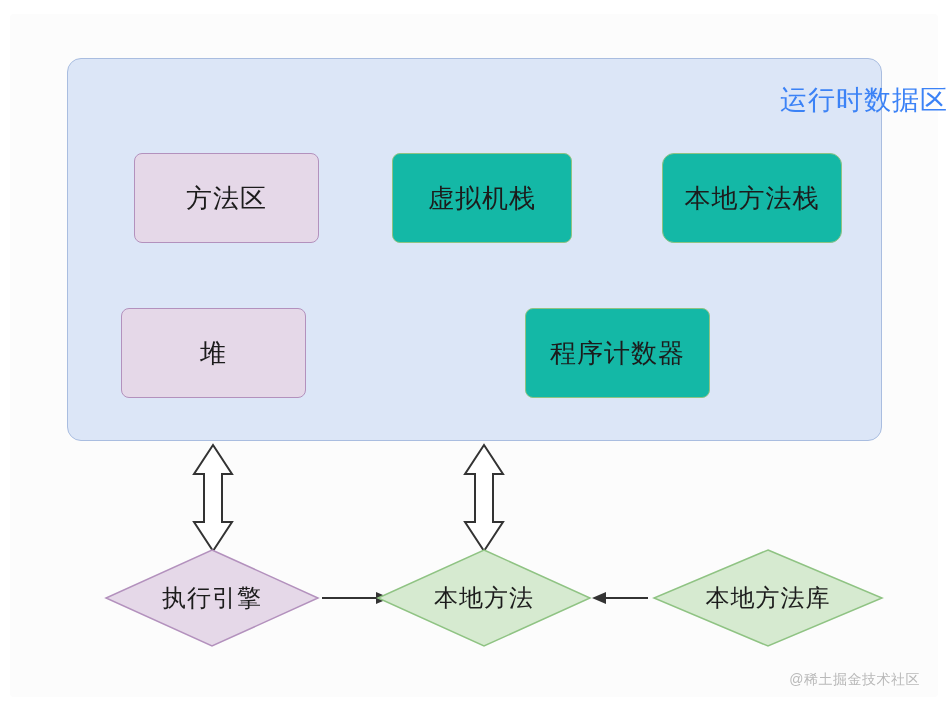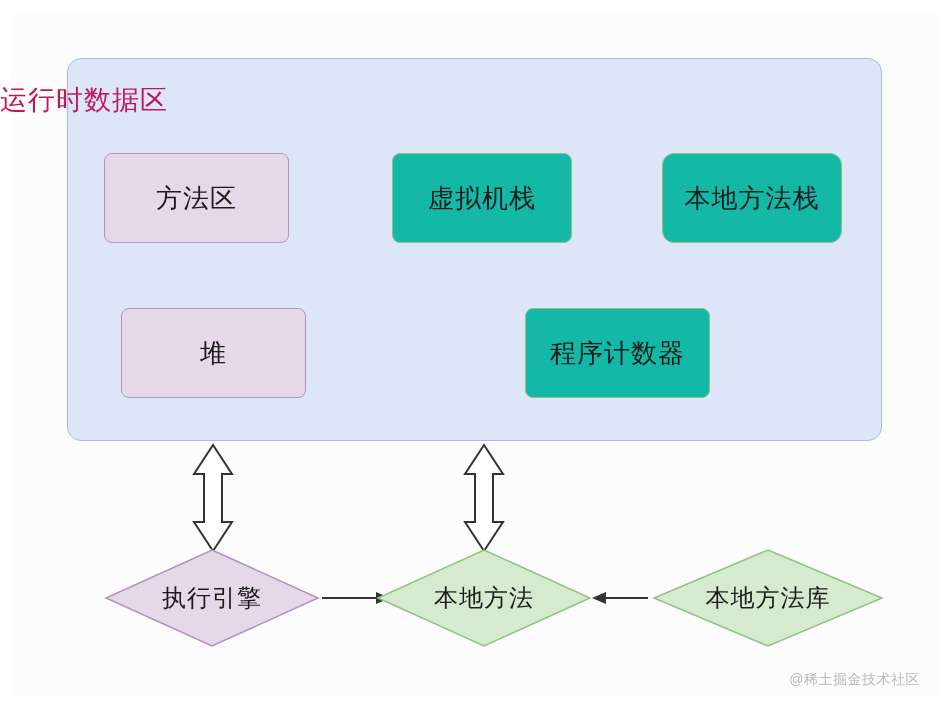--- a/index.html
+++ b/index.html
@@ -37,23 +37,23 @@
     background: #dce6f7;
     border: 1px solid #a9bde0;
     border-radius: 14px;
     box-sizing: border-box;
   }
   .runtime-title {
     position: absolute;
     left: 0;
     top: 82px;
     width: 100%;
-    text-align: left;
+    text-align: right;
     font-size: 27px;
-    color: #be185d;
+    color: #3b82f6;
     letter-spacing: 1px;
   }
   .node {
     position: absolute;
     box-sizing: border-box;
     border-radius: 8px;
     display: flex;
     align-items: center;
     justify-content: center;
     font-size: 26px;
@@ -61,21 +61,21 @@
     letter-spacing: 1px;
   }
   .node.purple {
     background: #e5d8e8;
     border: 1px solid #b391bd;
   }
   .node.green {
     background: #14b8a6;
     border: 1px solid #8fc383;
   }
-  .n-method   { left: 104px; top: 153px; width: 185px; height: 90px; }
+  .n-method   { left: 134px; top: 153px; width: 185px; height: 90px; }
   .n-vmstack  { left: 392px; top: 153px; width: 180px; height: 90px; }
   .n-natstack { left: 662px; top: 153px; width: 180px; height: 90px; border-radius: 12px; }
   .n-heap     { left: 121px; top: 308px; width: 185px; height: 90px; }
   .n-pc       { left: 525px; top: 308px; width: 185px; height: 90px; }
 
   .diamond {
     position: absolute;
     display: flex;
     align-items: center;
     justify-content: center;

